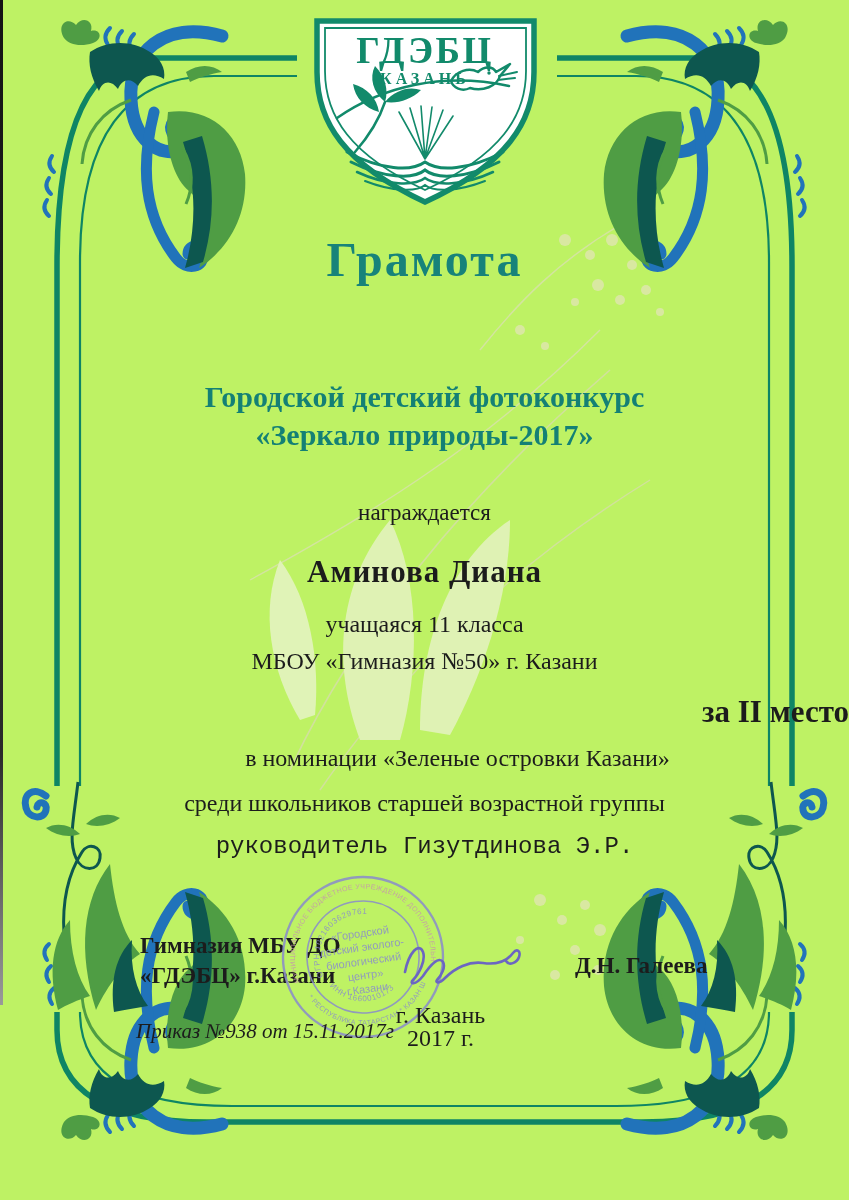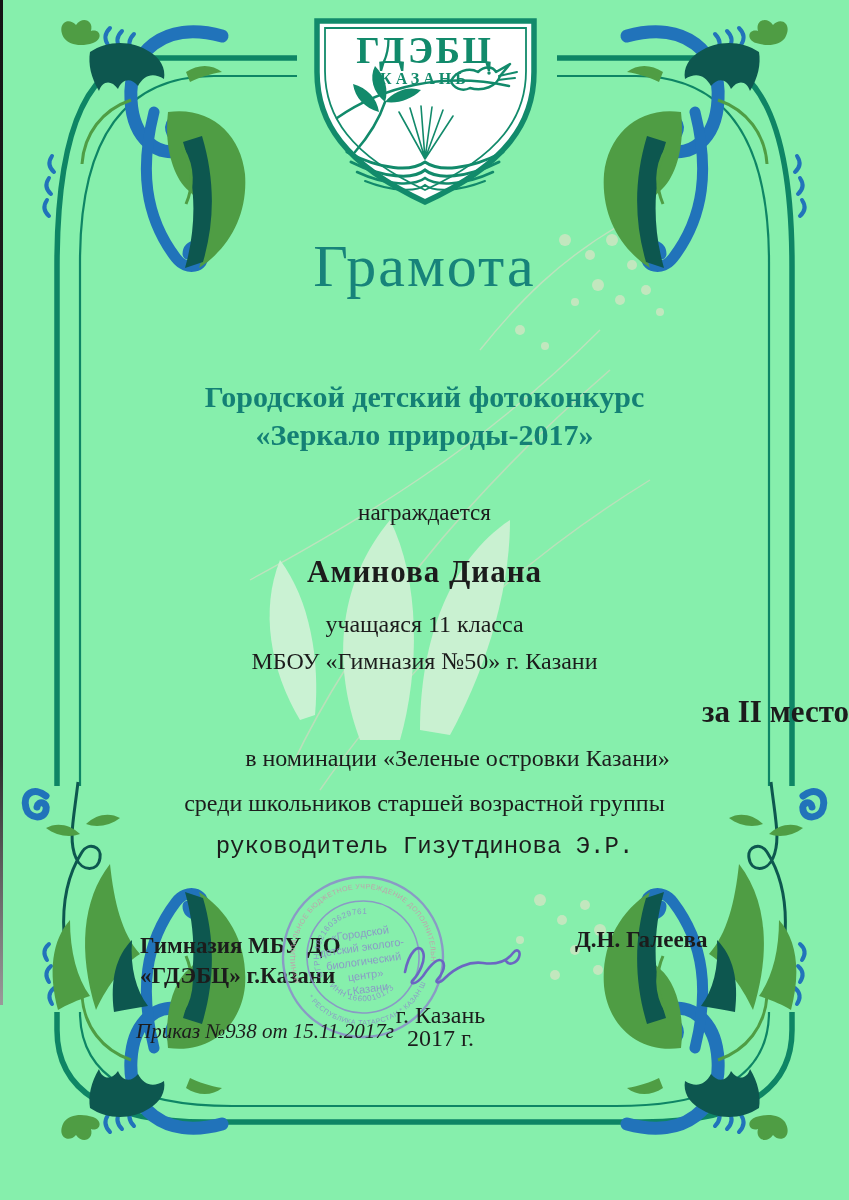--- a/index.html
+++ b/index.html
@@ -1,37 +1,37 @@
 <!DOCTYPE html>
 <html><head>
 <meta charset="utf-8">
 <style>
   html,body{margin:0;padding:0;background:#ddd;}
   .page{
     position:relative;width:849px;height:1200px;margin:0 auto;
-    background:#86efac;overflow:hidden;
+    background:#bef264;overflow:hidden;
     font-family:"Liberation Serif", serif;color:#1c1c1c;
   }
   .layer{position:absolute;left:0;top:0;width:849px;height:1200px;}
   .scan-edge{position:absolute;left:0;top:0;width:3px;height:1005px;
     background:linear-gradient(#141414,#2a2a2a 75%,#9a9a9a);z-index:6;}
   .txt{position:absolute;left:0;width:100%;text-align:center;z-index:4;}
-  .title{top:232px;font-size:60px;font-weight:normal;color:#17837a;letter-spacing:2px;}
+  .title{top:232px;font-size:48px;font-weight:bold;color:#17837a;letter-spacing:2px;}
   .contest{top:378px;font-size:30px;line-height:38px;font-weight:bold;color:#14807591;color:#148075;}
   .awarded{top:500px;font-size:23px;}
   .name{top:554px;font-size:31px;font-weight:bold;letter-spacing:1px;}
   .desc1{top:611px;font-size:24px;}
   .desc2{top:648px;font-size:24px;}
   .place-award{top:694px;font-size:31px;font-weight:bold;text-align:right;}
   .nomination{top:745px;font-size:24px;padding-left:33px;}
   .agegroup{top:790px;font-size:24px;}
   .supervisor{top:833px;font-size:24px;font-family:Liberation Mono, monospace;}
   .director{position:absolute;left:140px;top:931px;width:280px;text-align:left;
     font-size:23px;line-height:30px;font-weight:bold;z-index:3;}
-  .signer{position:absolute;left:575px;top:927px;font-size:23px;font-weight:bold;z-index:4;}
+  .signer{position:absolute;left:575px;top:953px;font-size:23px;font-weight:bold;z-index:4;}
   .order{position:absolute;left:136px;top:1019px;font-size:21px;font-style:italic;z-index:4;}
   .issue{top:1004px;font-size:24px;line-height:23px;z-index:4;padding-left:16px;}
   .logo{position:absolute;left:303px;top:14px;width:245px;height:195px;z-index:2;}
   .stamp{position:absolute;left:272px;top:866px;width:182px;height:182px;z-index:3;}
   .sig{position:absolute;left:395px;top:928px;width:130px;height:68px;z-index:5;}
 </style>
 </head>
 <body>
 
 <div class="page">

